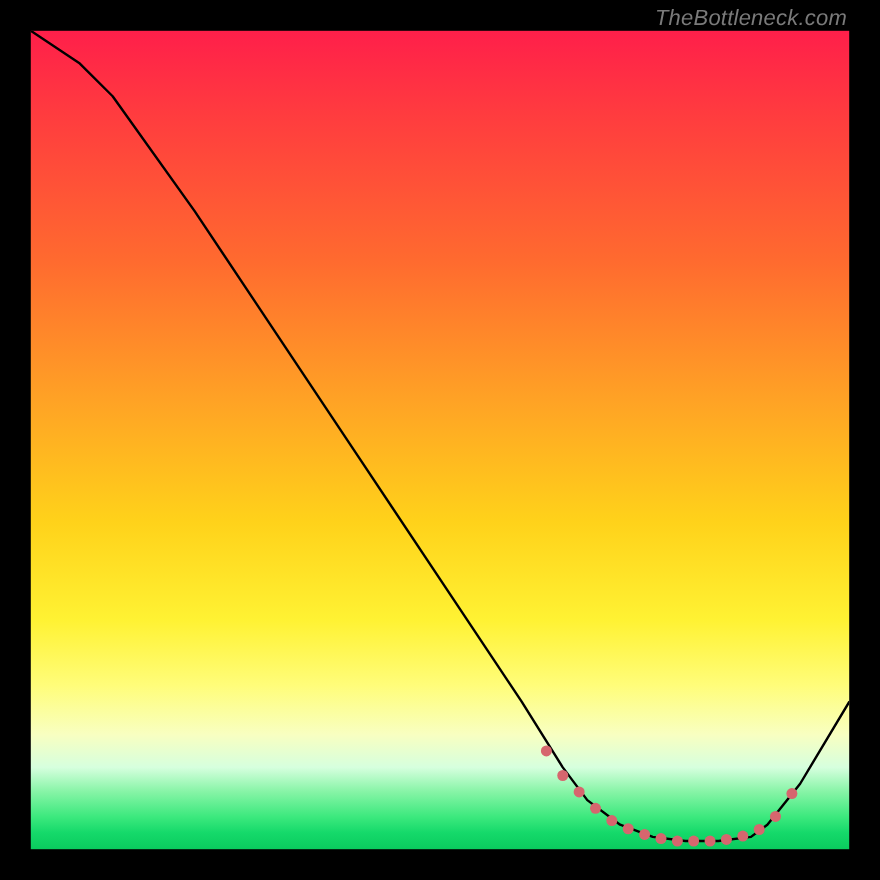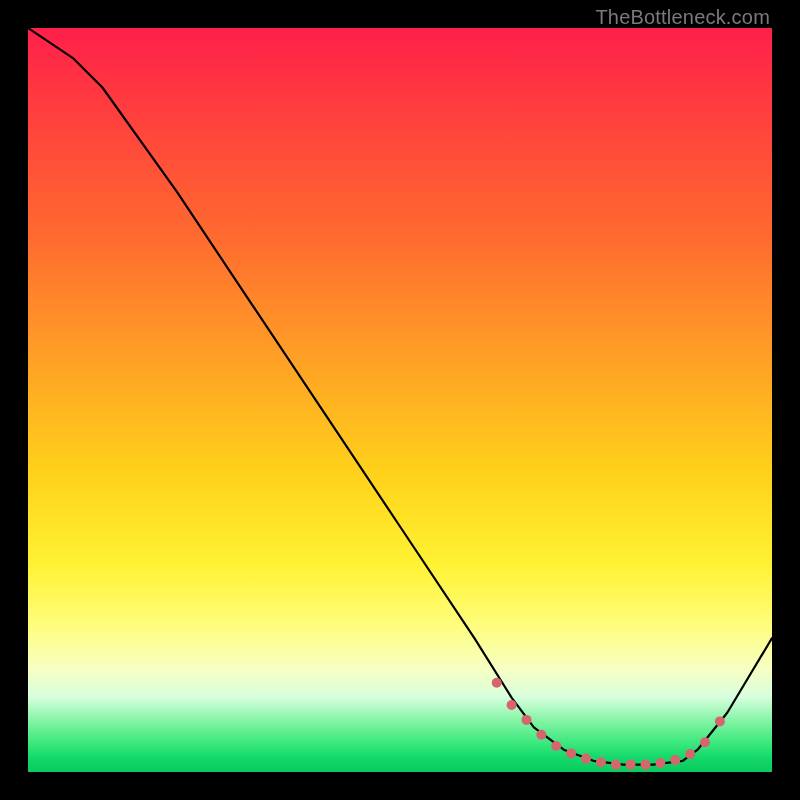--- a/index.html
+++ b/index.html
@@ -42,20 +42,21 @@
     );
   }
   .watermark {
     position: absolute;
     top: 6px;
     right: 30px;
     color: #7a7a7a;
     font-size: 20px;
     letter-spacing: 0.2px;
     user-select: none;
+    font-style: italic;
   }
   svg.curve {
     position: absolute;
     left: 0;
     top: 0;
     width: 744px;
     height: 744px;
   }
   .dot {
     fill: #d6666e;

